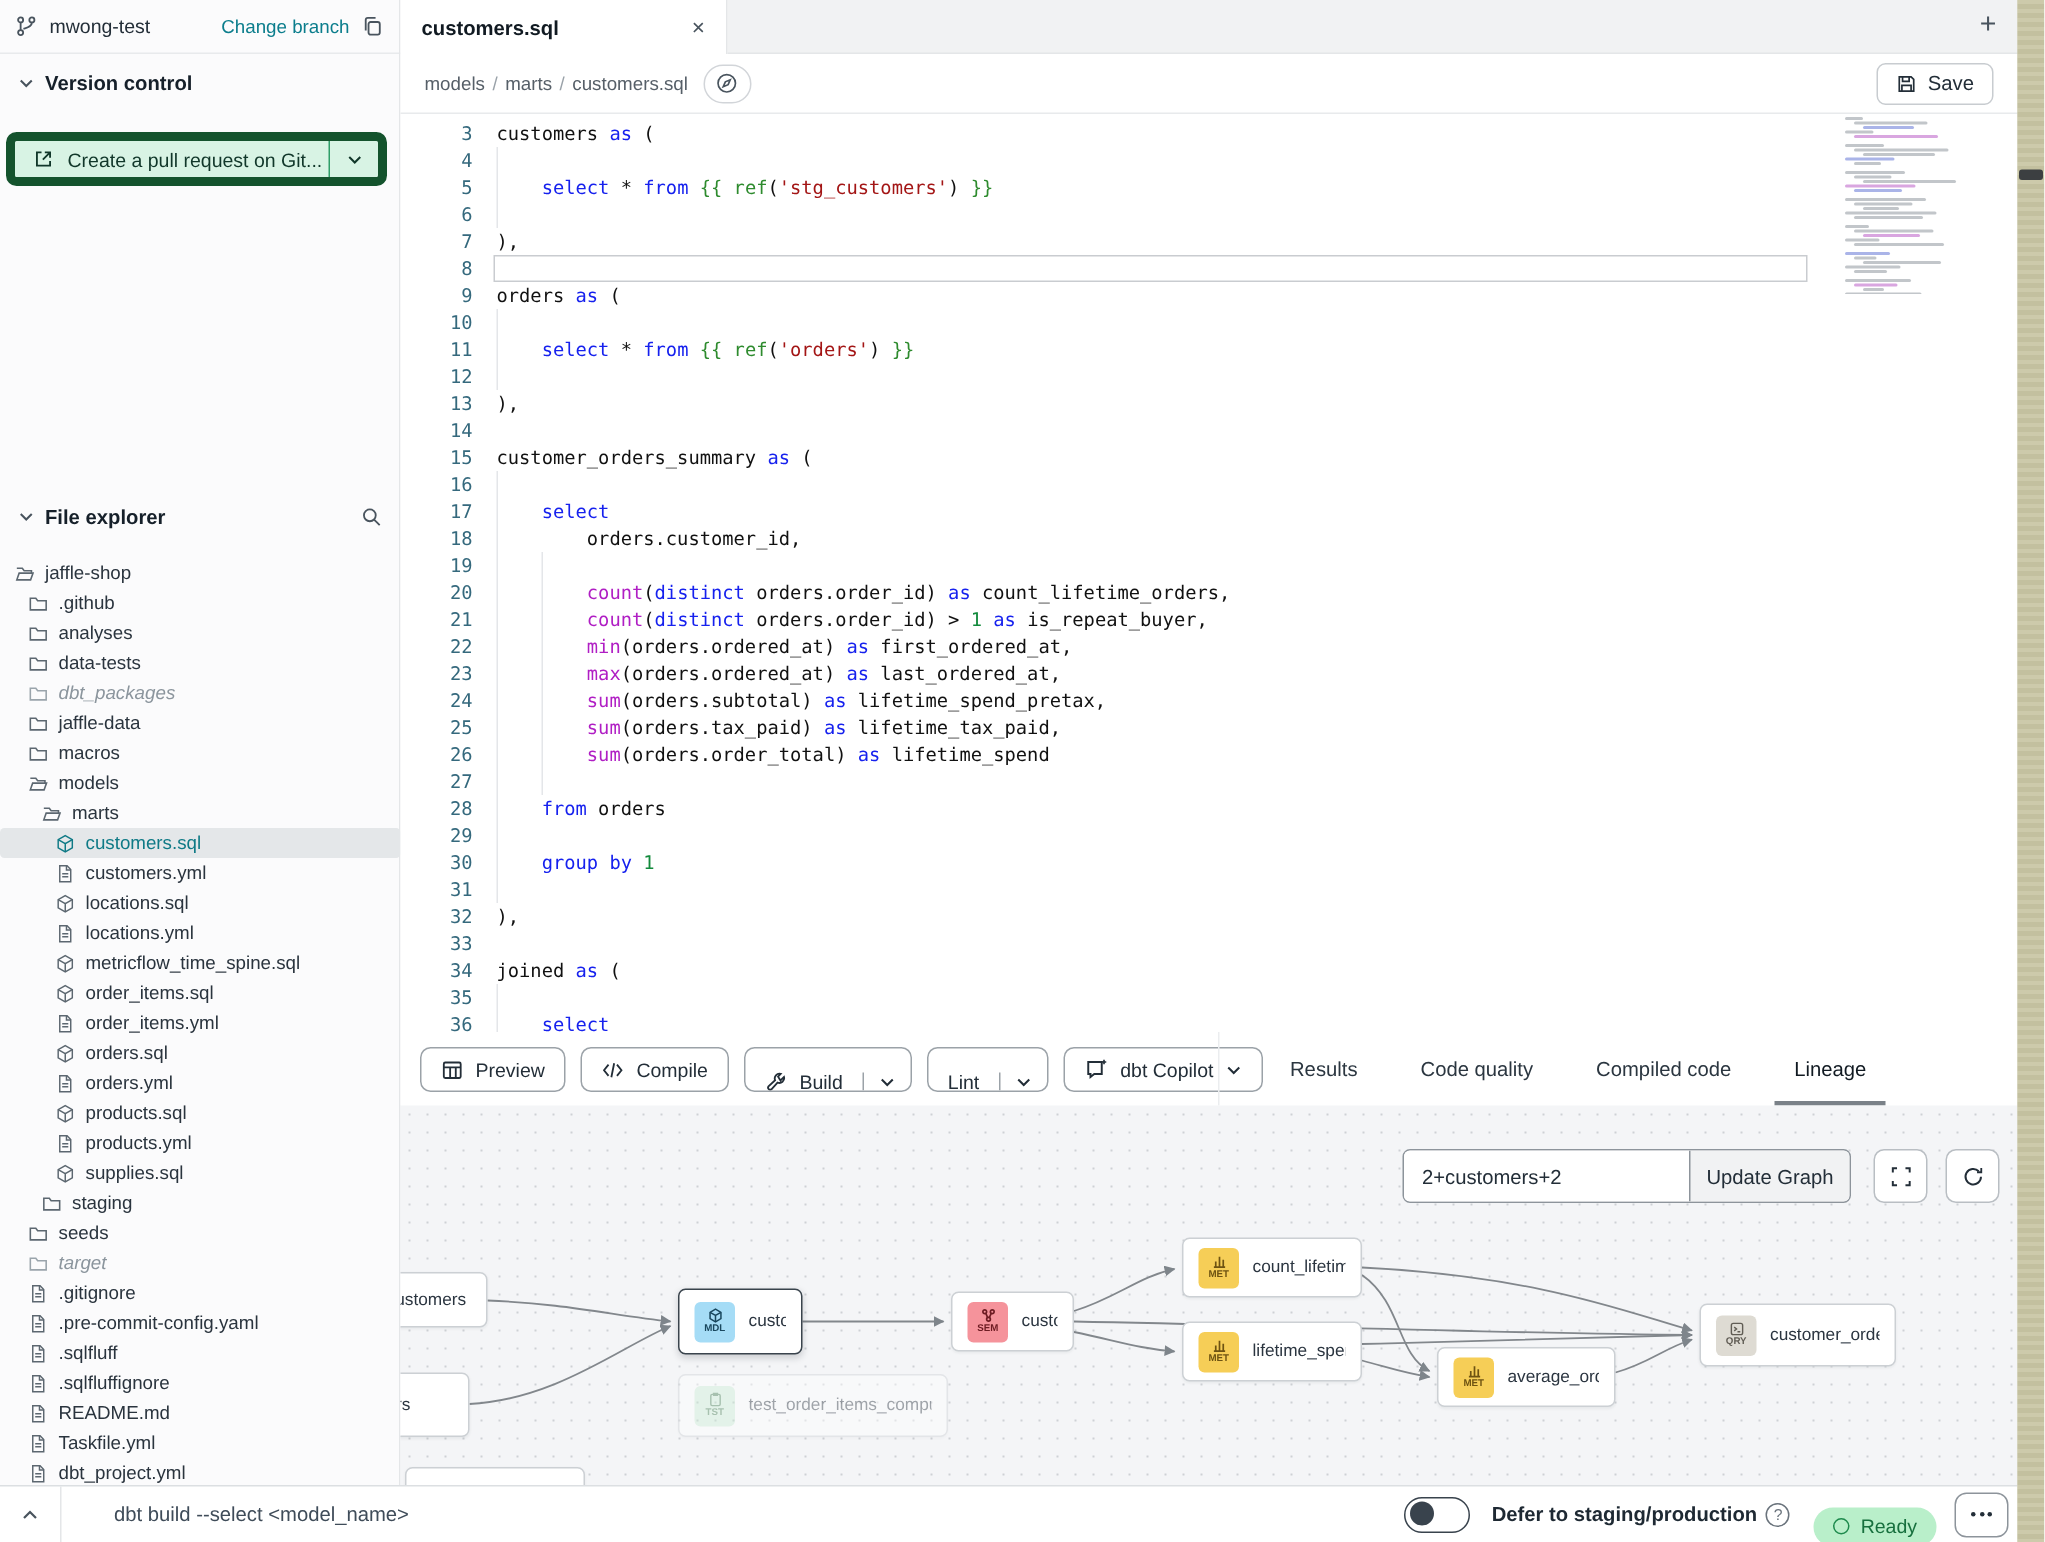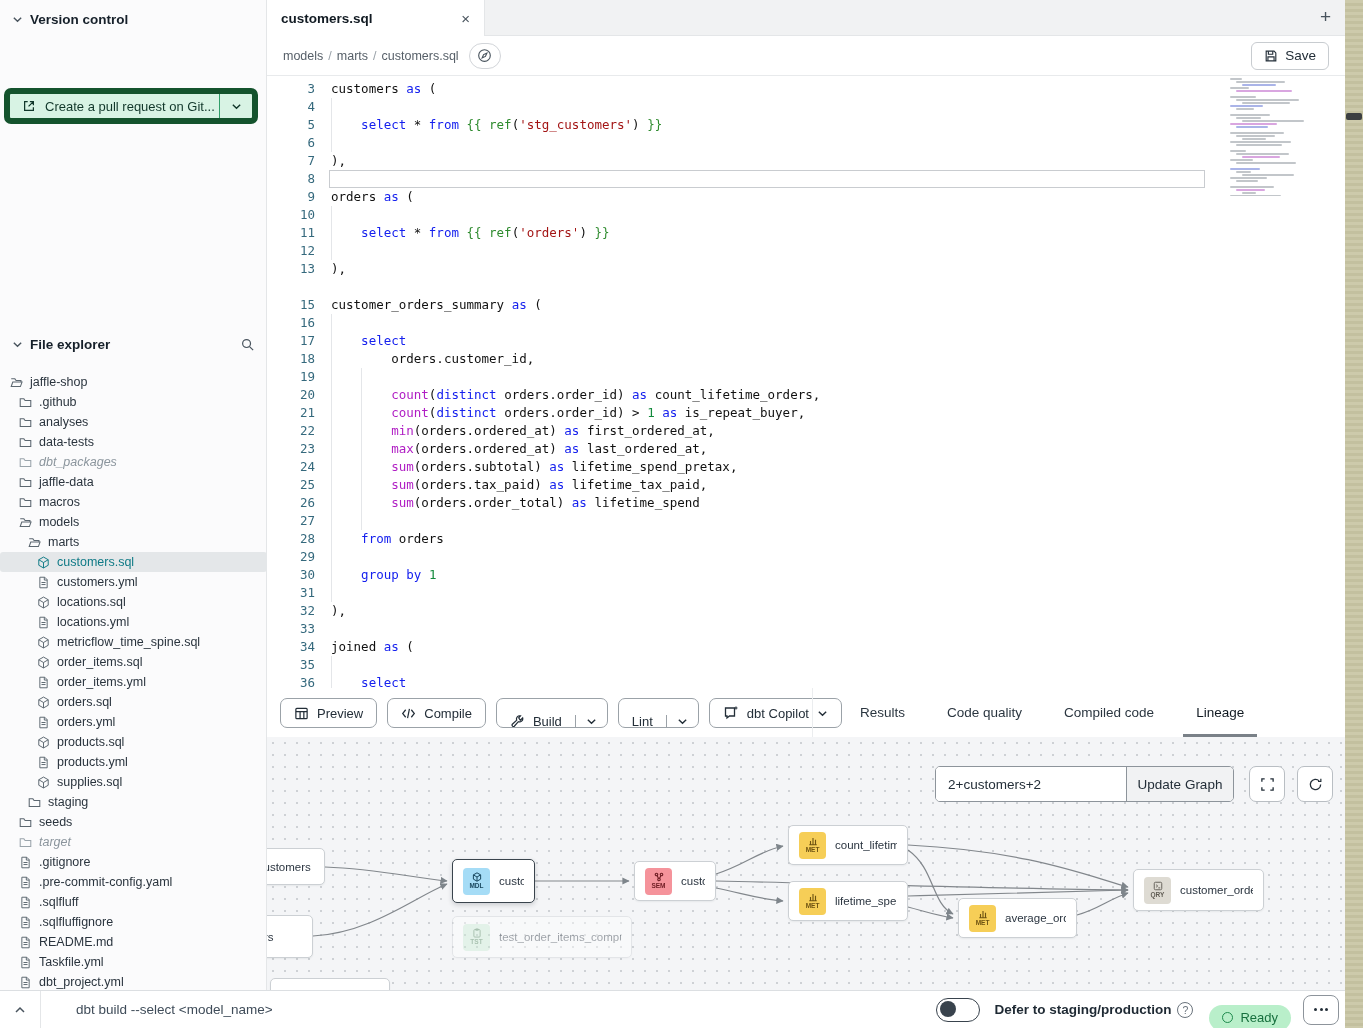--- a/index.html
+++ b/index.html
@@ -106,20 +106,38 @@
   .dots-btn { margin-left:12px; margin-right:6px; width:36px; height:30px; border:1px solid #8d949b; border-radius:8px; background:#fff; display:flex; align-items:center; justify-content:center; gap:2.5px; cursor:pointer; }
   .dots-btn i { width:3px; height:3px; background:#232e38; border-radius:50%; }
   svg { display:block; }
 </style>
 </head>
 <body>
 
 <div id="app">
 
   <div class="sidebar">
+    <div class="branch-bar">
+      <span class="icon">
+        <svg width="15" height="15" viewBox="0 0 16 16" fill="none" stroke="#49545e" stroke-width="1.3">
+            <circle cx="4" cy="3.5" r="1.8"></circle>
+            <circle cx="4" cy="12.5" r="1.8"></circle>
+            <circle cx="12" cy="3.5" r="1.8"></circle>
+            <path d="M4 5.3v5.4M12 5.3c0 3-3 3.5-6 4.5"></path>
+          </svg>
+      </span>
+      <span class="branch-name">mwong-test</span>
+      <span class="link-teal">Change branch</span>
+      <span class="icon">
+        <svg width="15" height="15" viewBox="0 0 16 16" fill="none" stroke="#49545e" stroke-width="1.3">
+            <rect x="5" y="5" width="8" height="9" rx="1.5"></rect>
+            <path d="M3 11V3.5A1.5 1.5 0 0 1 4.5 2H10"></path>
+          </svg>
+      </span>
+    </div>
 
     <div class="section-hd">
       <span class="icon">
         <svg width="11" height="11" viewBox="0 0 12 12" fill="none" stroke="#49545e" stroke-width="1.5">
             <path d="M2 4l4 4 4-4"></path>
           </svg>
       </span>
       <span class="section-title">Version control</span>
     </div>
 
@@ -506,20 +524,21 @@
         <div class="code-line" style="top: 22px; position: absolute; left: 0px; right: 0px;"><span class="guide" style="left: 64px;"></span><span class="gutter">4</span><span class="code-text"></span></div>
         <div class="code-line" style="top: 40px; position: absolute; left: 0px; right: 0px;"><span class="guide" style="left: 64px;"></span><span class="gutter">5</span><span class="code-text"><span class="tok-p">    </span><span class="tok-k">select</span><span class="tok-p"> * </span><span class="tok-k">from</span><span class="tok-p"> </span><span class="tok-j">{{ </span><span class="tok-j">ref</span><span class="tok-p">(</span><span class="tok-s">'stg_customers'</span><span class="tok-p">) </span><span class="tok-j">}}</span></span></div>
         <div class="code-line" style="top: 58px; position: absolute; left: 0px; right: 0px;"><span class="guide" style="left: 64px;"></span><span class="gutter">6</span><span class="code-text"></span></div>
         <div class="code-line" style="top: 76px; position: absolute; left: 0px; right: 0px;"><span class="gutter">7</span><span class="code-text"><span class="tok-p">),</span></span></div>
         <div class="code-line" style="top: 94px; position: absolute; left: 0px; right: 0px;"><div class="cur-line"></div><span class="gutter">8</span><span class="code-text"></span></div>
         <div class="code-line" style="top: 112px; position: absolute; left: 0px; right: 0px;"><span class="gutter">9</span><span class="code-text"><span class="tok-p">orders </span><span class="tok-k">as</span><span class="tok-p"> (</span></span></div>
         <div class="code-line" style="top: 130px; position: absolute; left: 0px; right: 0px;"><span class="guide" style="left: 64px;"></span><span class="gutter">10</span><span class="code-text"></span></div>
         <div class="code-line" style="top: 148px; position: absolute; left: 0px; right: 0px;"><span class="guide" style="left: 64px;"></span><span class="gutter">11</span><span class="code-text"><span class="tok-p">    </span><span class="tok-k">select</span><span class="tok-p"> * </span><span class="tok-k">from</span><span class="tok-p"> </span><span class="tok-j">{{ </span><span class="tok-j">ref</span><span class="tok-p">(</span><span class="tok-s">'orders'</span><span class="tok-p">) </span><span class="tok-j">}}</span></span></div>
         <div class="code-line" style="top: 166px; position: absolute; left: 0px; right: 0px;"><span class="guide" style="left: 64px;"></span><span class="gutter">12</span><span class="code-text"></span></div>
         <div class="code-line" style="top: 184px; position: absolute; left: 0px; right: 0px;"><span class="gutter">13</span><span class="code-text"><span class="tok-p">),</span></span></div>
+        <div class="code-line" style="top: 202px; position: absolute; left: 0px; right: 0px;"><span class="gutter">14</span><span class="code-text"></span></div>
         <div class="code-line" style="top: 220px; position: absolute; left: 0px; right: 0px;"><span class="gutter">15</span><span class="code-text"><span class="tok-p">customer_orders_summary </span><span class="tok-k">as</span><span class="tok-p"> (</span></span></div>
         <div class="code-line" style="top: 238px; position: absolute; left: 0px; right: 0px;"><span class="guide" style="left: 64px;"></span><span class="gutter">16</span><span class="code-text"></span></div>
         <div class="code-line" style="top: 256px; position: absolute; left: 0px; right: 0px;"><span class="guide" style="left: 64px;"></span><span class="gutter">17</span><span class="code-text"><span class="tok-p">    </span><span class="tok-k">select</span></span></div>
         <div class="code-line" style="top: 274px; position: absolute; left: 0px; right: 0px;"><span class="guide" style="left: 64px;"></span><span class="gutter">18</span><span class="code-text"><span class="tok-p">        orders.customer_id,</span></span></div>
         <div class="code-line" style="top: 292px; position: absolute; left: 0px; right: 0px;"><span class="guide" style="left: 64px;"></span><span class="guide" style="left: 94.12px;"></span><span class="gutter">19</span><span class="code-text"></span></div>
         <div class="code-line" style="top: 310px; position: absolute; left: 0px; right: 0px;"><span class="guide" style="left: 64px;"></span><span class="guide" style="left: 94.12px;"></span><span class="gutter">20</span><span class="code-text"><span class="tok-p">        </span><span class="tok-f">count</span><span class="tok-p">(</span><span class="tok-k">distinct</span><span class="tok-p"> orders.order_id) </span><span class="tok-k">as</span><span class="tok-p"> count_lifetime_orders,</span></span></div>
         <div class="code-line" style="top: 328px; position: absolute; left: 0px; right: 0px;"><span class="guide" style="left: 64px;"></span><span class="guide" style="left: 94.12px;"></span><span class="gutter">21</span><span class="code-text"><span class="tok-p">        </span><span class="tok-f">count</span><span class="tok-p">(</span><span class="tok-k">distinct</span><span class="tok-p"> orders.order_id) &gt; </span><span class="tok-n">1</span><span class="tok-p"> </span><span class="tok-k">as</span><span class="tok-p"> is_repeat_buyer,</span></span></div>
         <div class="code-line" style="top: 346px; position: absolute; left: 0px; right: 0px;"><span class="guide" style="left: 64px;"></span><span class="guide" style="left: 94.12px;"></span><span class="gutter">22</span><span class="code-text"><span class="tok-p">        </span><span class="tok-f">min</span><span class="tok-p">(orders.ordered_at) </span><span class="tok-k">as</span><span class="tok-p"> first_ordered_at,</span></span></div>
         <div class="code-line" style="top: 364px; position: absolute; left: 0px; right: 0px;"><span class="guide" style="left: 64px;"></span><span class="guide" style="left: 94.12px;"></span><span class="gutter">23</span><span class="code-text"><span class="tok-p">        </span><span class="tok-f">max</span><span class="tok-p">(orders.ordered_at) </span><span class="tok-k">as</span><span class="tok-p"> last_ordered_at,</span></span></div>
         <div class="code-line" style="top: 382px; position: absolute; left: 0px; right: 0px;"><span class="guide" style="left: 64px;"></span><span class="guide" style="left: 94.12px;"></span><span class="gutter">24</span><span class="code-text"><span class="tok-p">        </span><span class="tok-f">sum</span><span class="tok-p">(orders.subtotal) </span><span class="tok-k">as</span><span class="tok-p"> lifetime_spend_pretax,</span></span></div>

